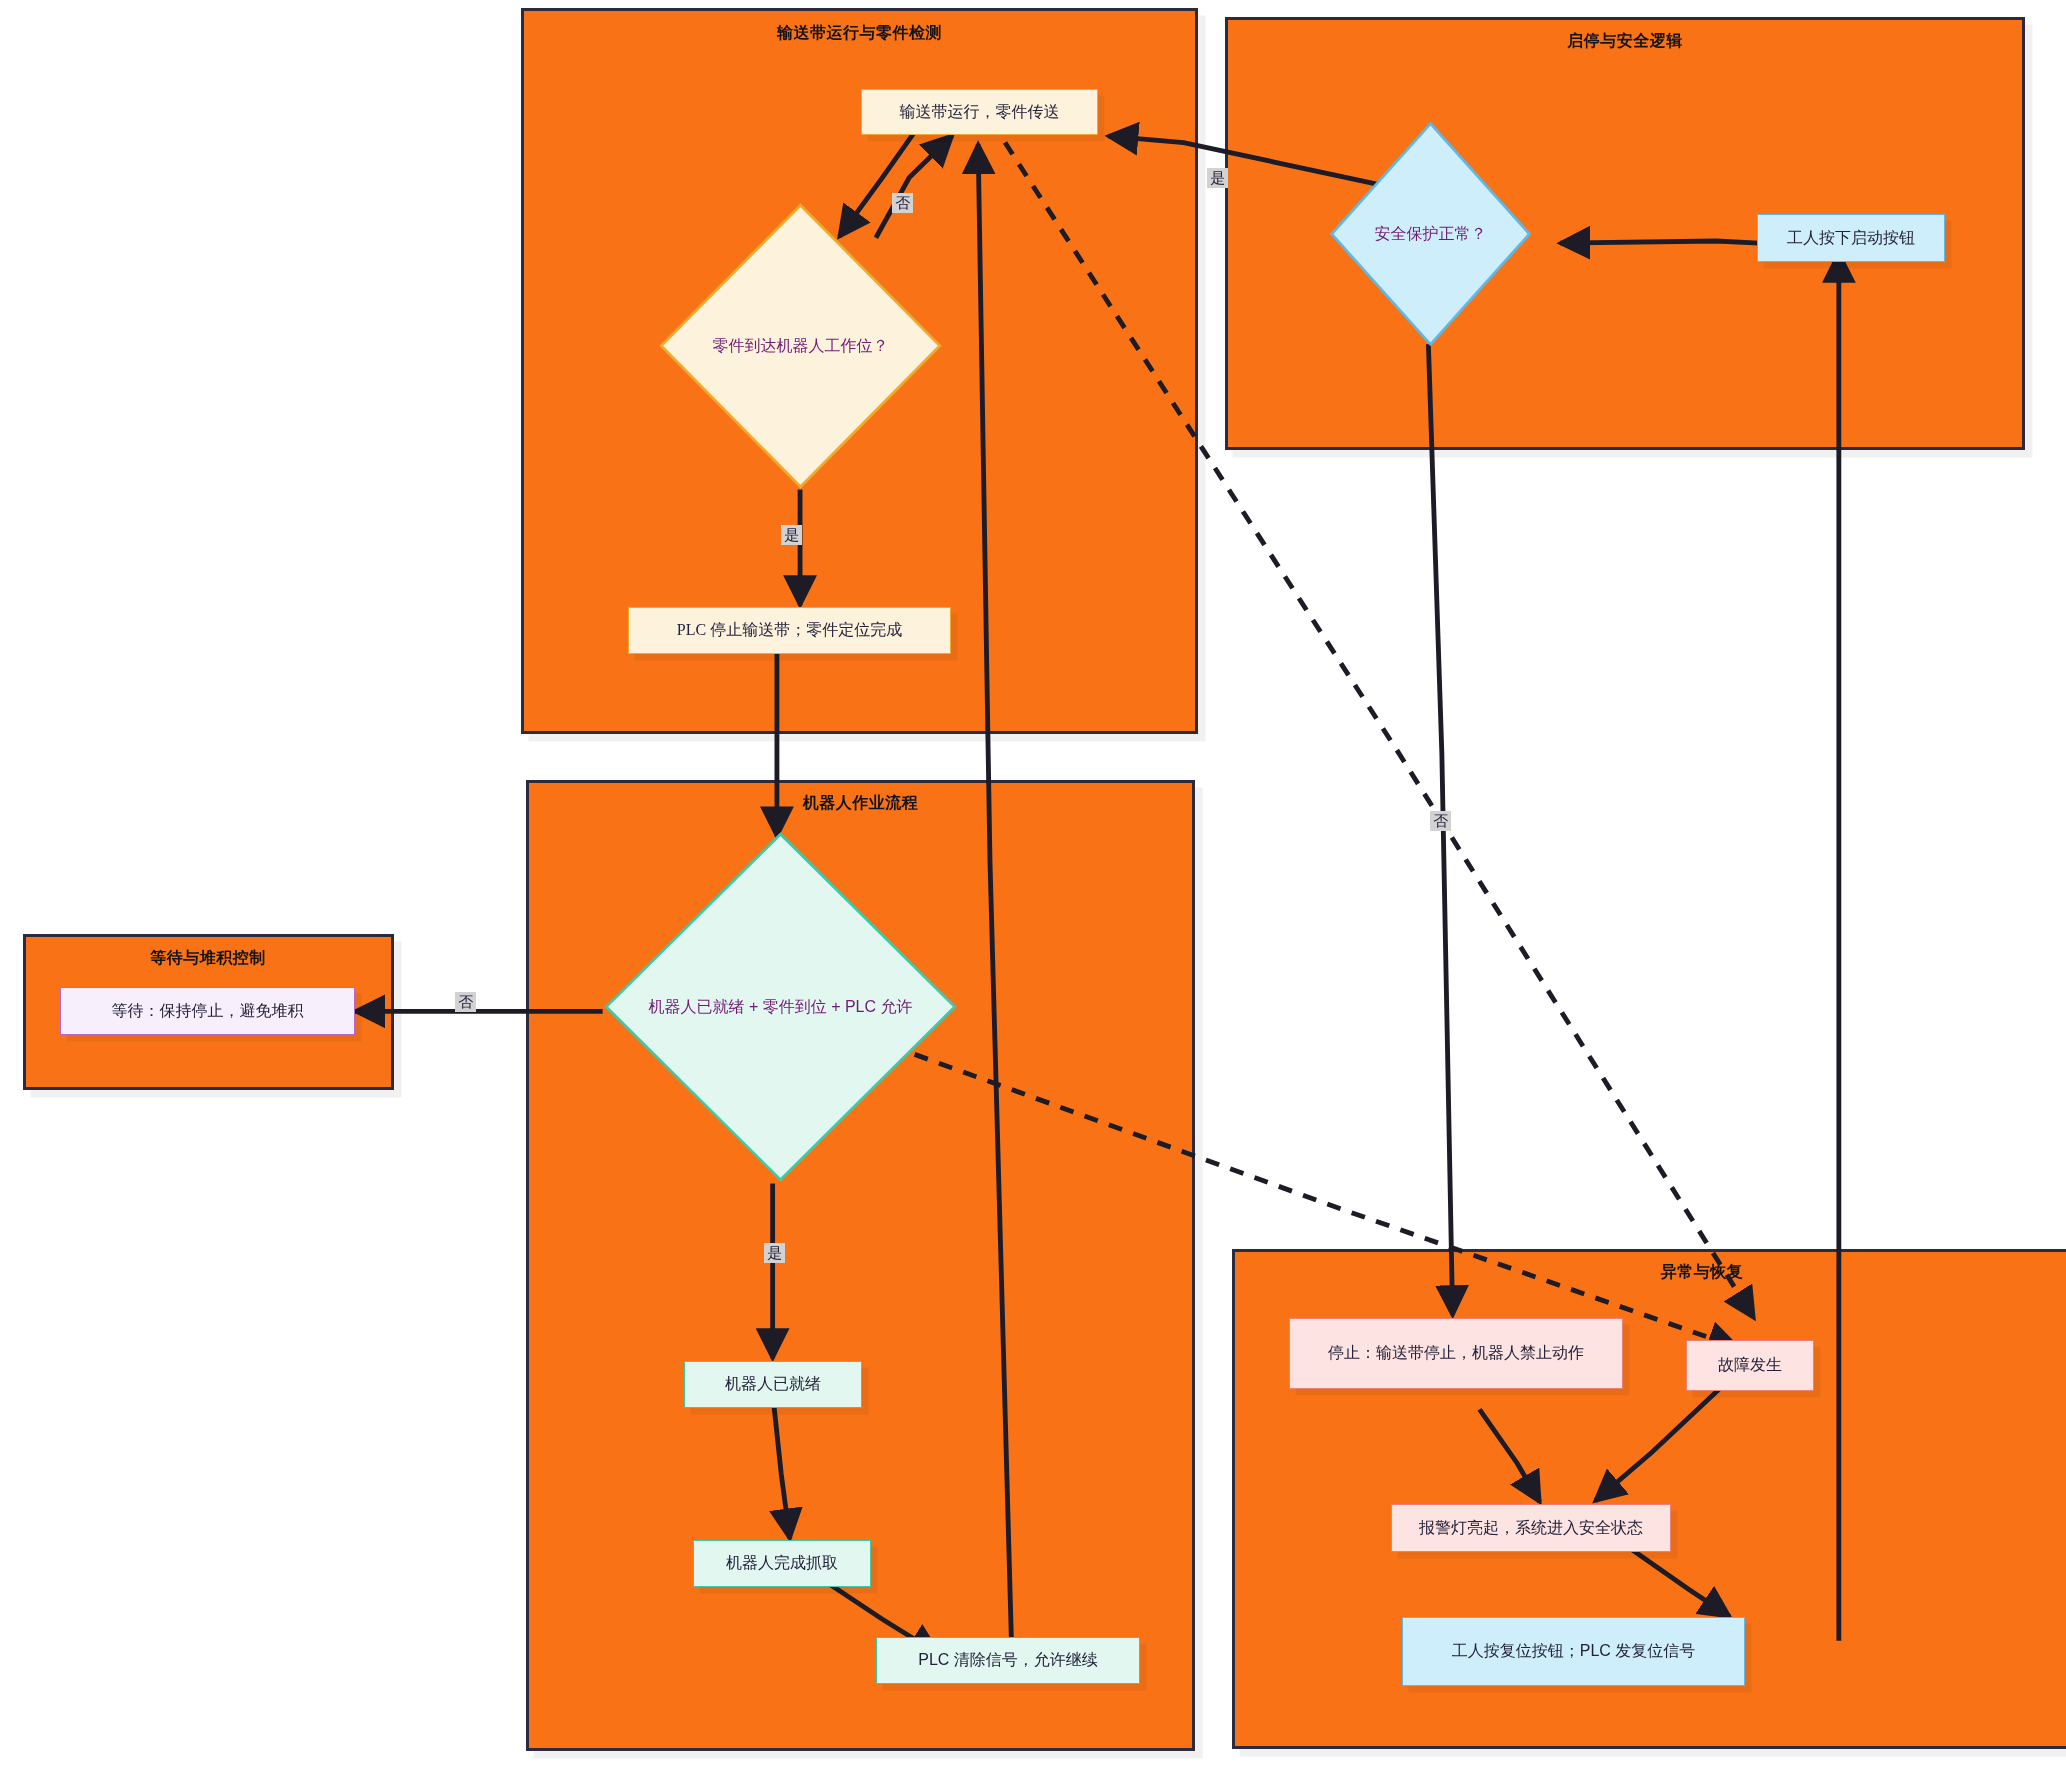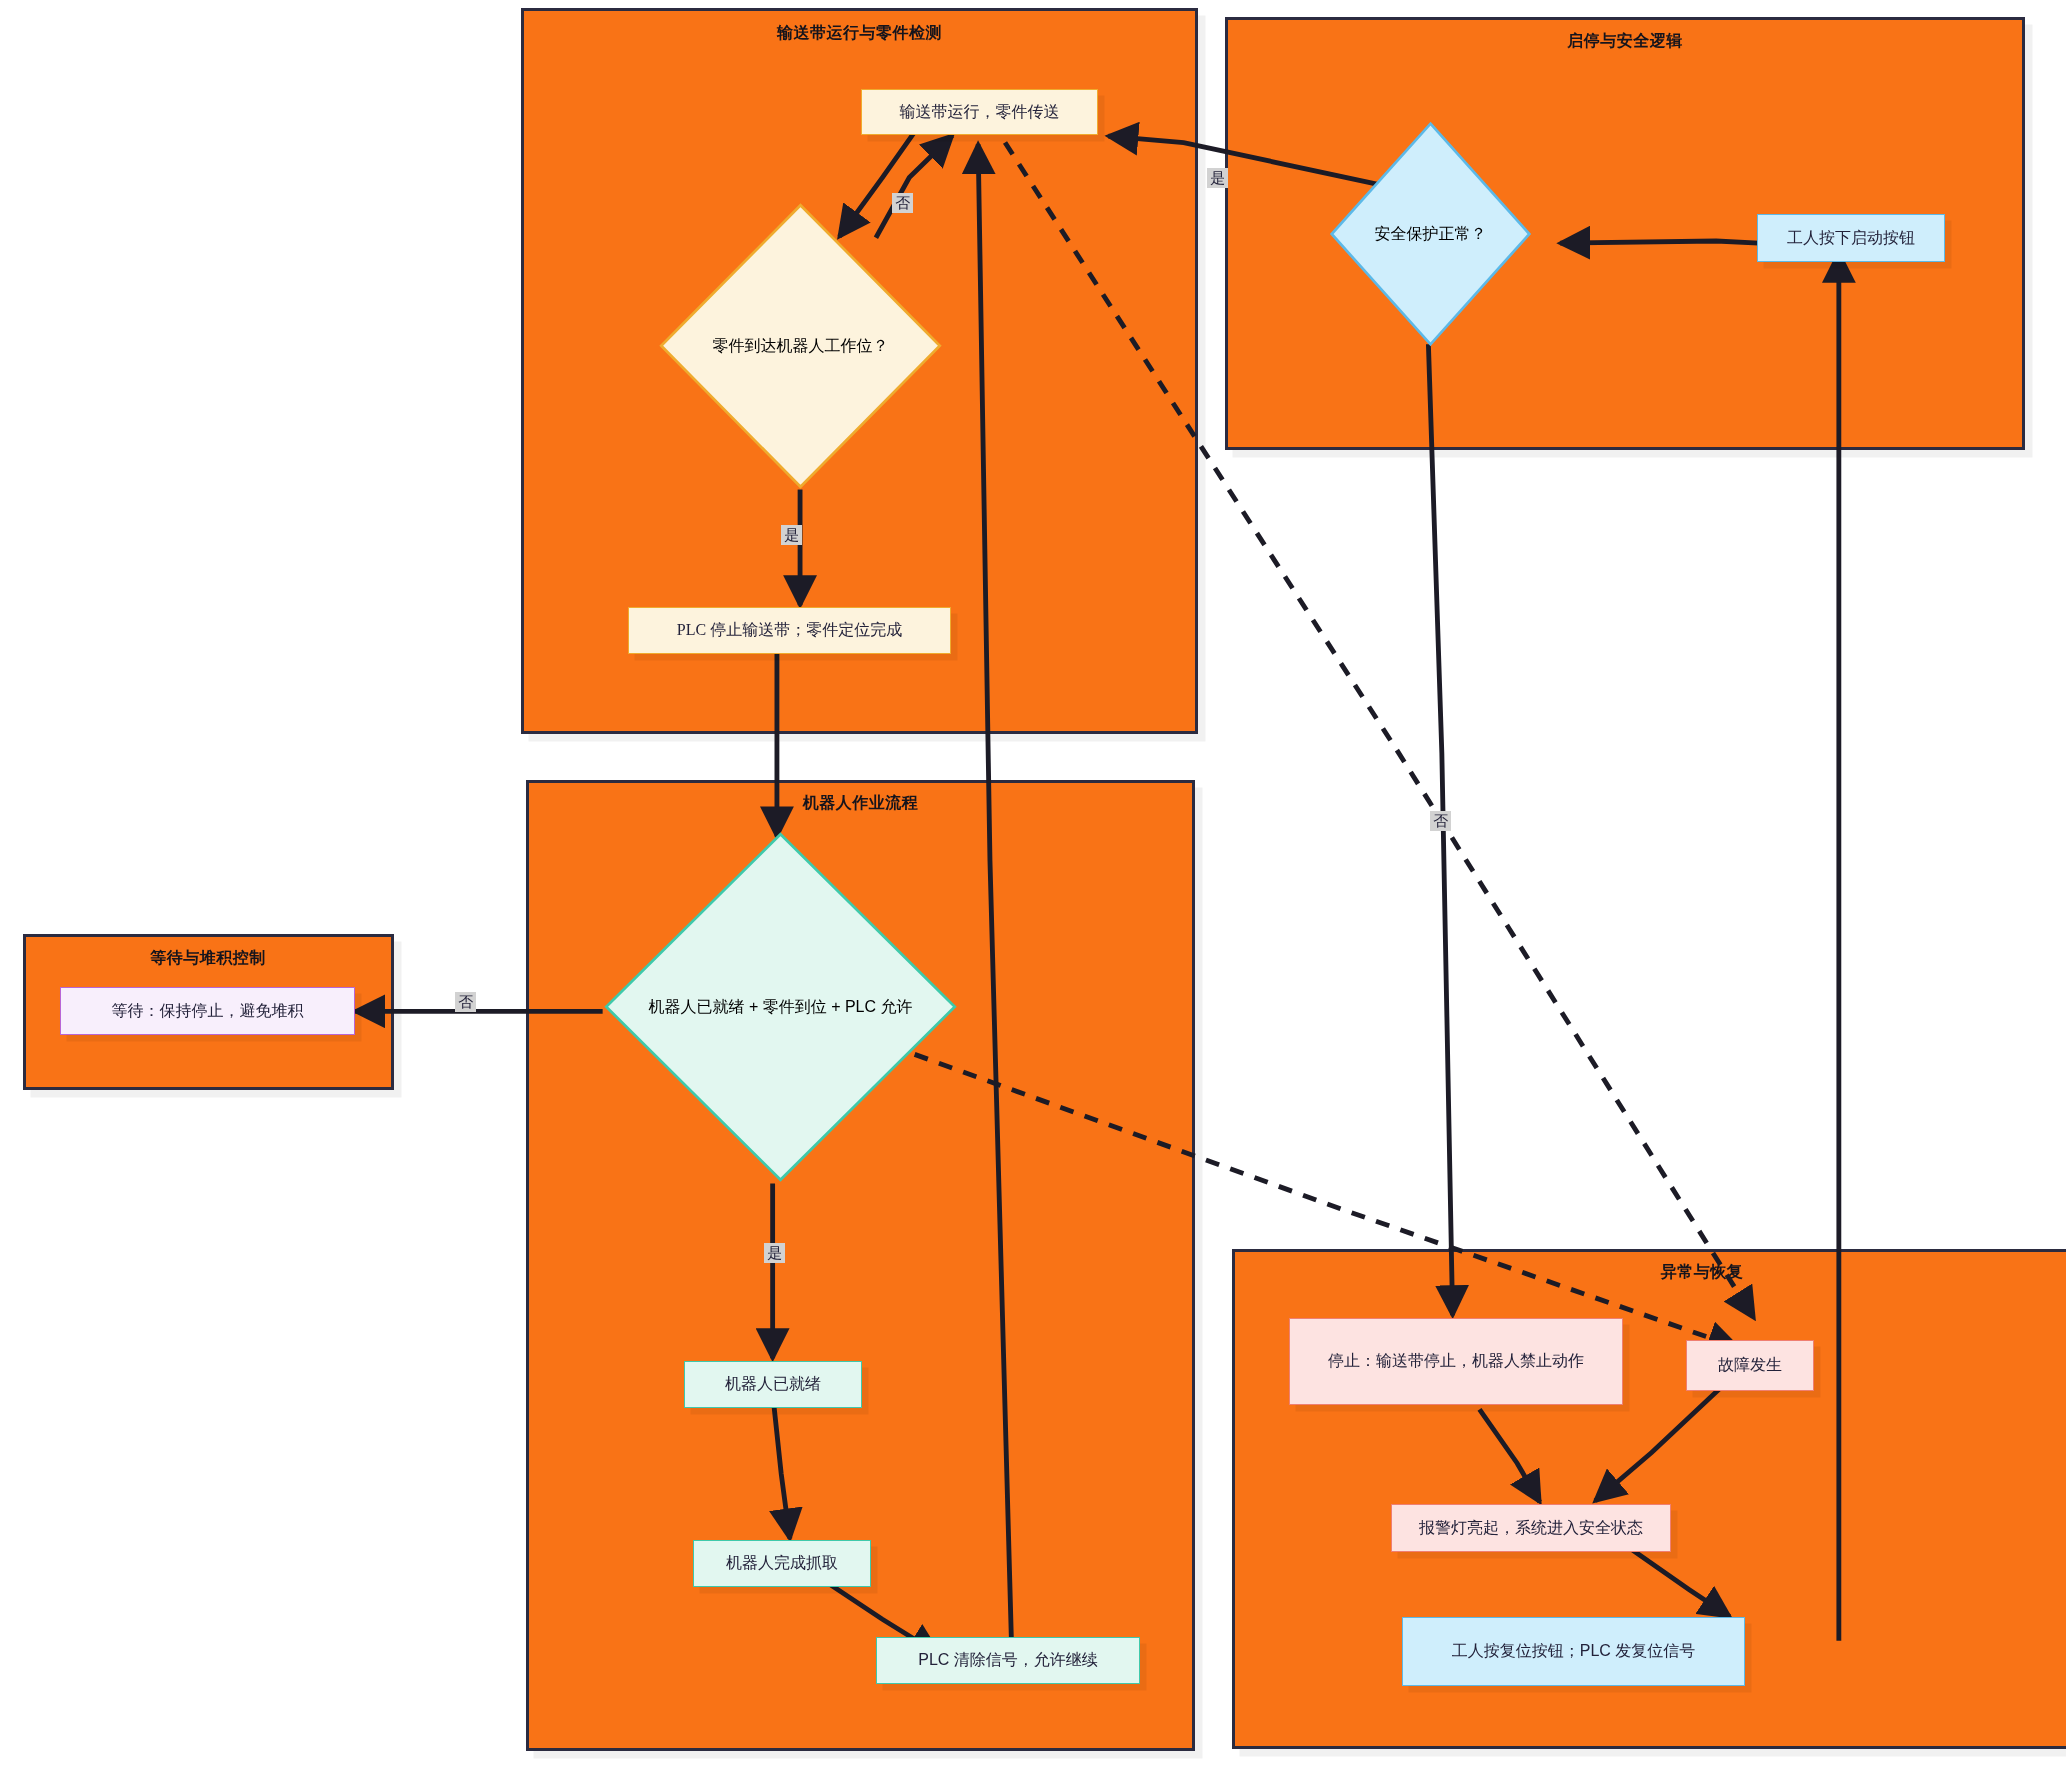--- a/index.html
+++ b/index.html
@@ -20,21 +20,21 @@
   .n-orange{background:#fdf3dd;border:1.6px solid #efab2e;font-family:Liberation Serif, serif;}
   .n-blue{background:#cfeefc;border:1.6px solid #5cb9e8;}
   .n-green{background:#e2f7f0;border:1.6px solid #3fc9ab;}
   .n-red{background:#fde3e1;border:1.6px solid #ef7f72;}
   .n-purple{background:#f8effc;border:1.6px solid #b866d6;}
 
   .diamond{position:absolute;box-sizing:border-box;}
   .diamond .dshape{position:absolute;left:0;top:0;width:100%;height:100%;}
   .diamond .dlabel{position:absolute;left:14%;top:0;width:72%;height:100%;
         display:flex;align-items:center;justify-content:center;text-align:center;
-        font-size:16px;color:#000000;line-height:1.45;}
+        font-size:16px;color:#701a75;line-height:1.45;}
 
   .edge-label{position:absolute;background:#d2d2d2;color:#23223a;font-size:15px;
         padding:1.1px 3.2px;line-height:1.2;white-space:nowrap;}
 </style>
 </head>
 <body>
 
 <div id="stage">
 
   <div class="subgraph" style="left:521px;top:8px;width:677px;height:726px;">
@@ -150,21 +150,21 @@
   </div>
 
   <div class="node n-green" style="left:876px;top:1637px;width:264px;height:47px;">
     <span>PLC 清除信号，允许继续</span>
   </div>
 
   <div class="node n-purple" style="left:60px;top:987px;width:295px;height:48px;">
     <span>等待：保持停止，避免堆积</span>
   </div>
 
-  <div class="node n-red" style="left:1289px;top:1318px;width:334px;height:87px;">
+  <div class="node n-red" style="left:1289px;top:1318px;width:334px;height:71px;">
     <span>停止：输送带停止，机器人禁止动作</span>
   </div>
 
   <div class="node n-red" style="left:1686px;top:1340px;width:128px;height:51px;">
     <span>故障发生</span>
   </div>
 
   <div class="node n-red" style="left:1391px;top:1504px;width:280px;height:48px;">
     <span>报警灯亮起，系统进入安全状态</span>
   </div>

